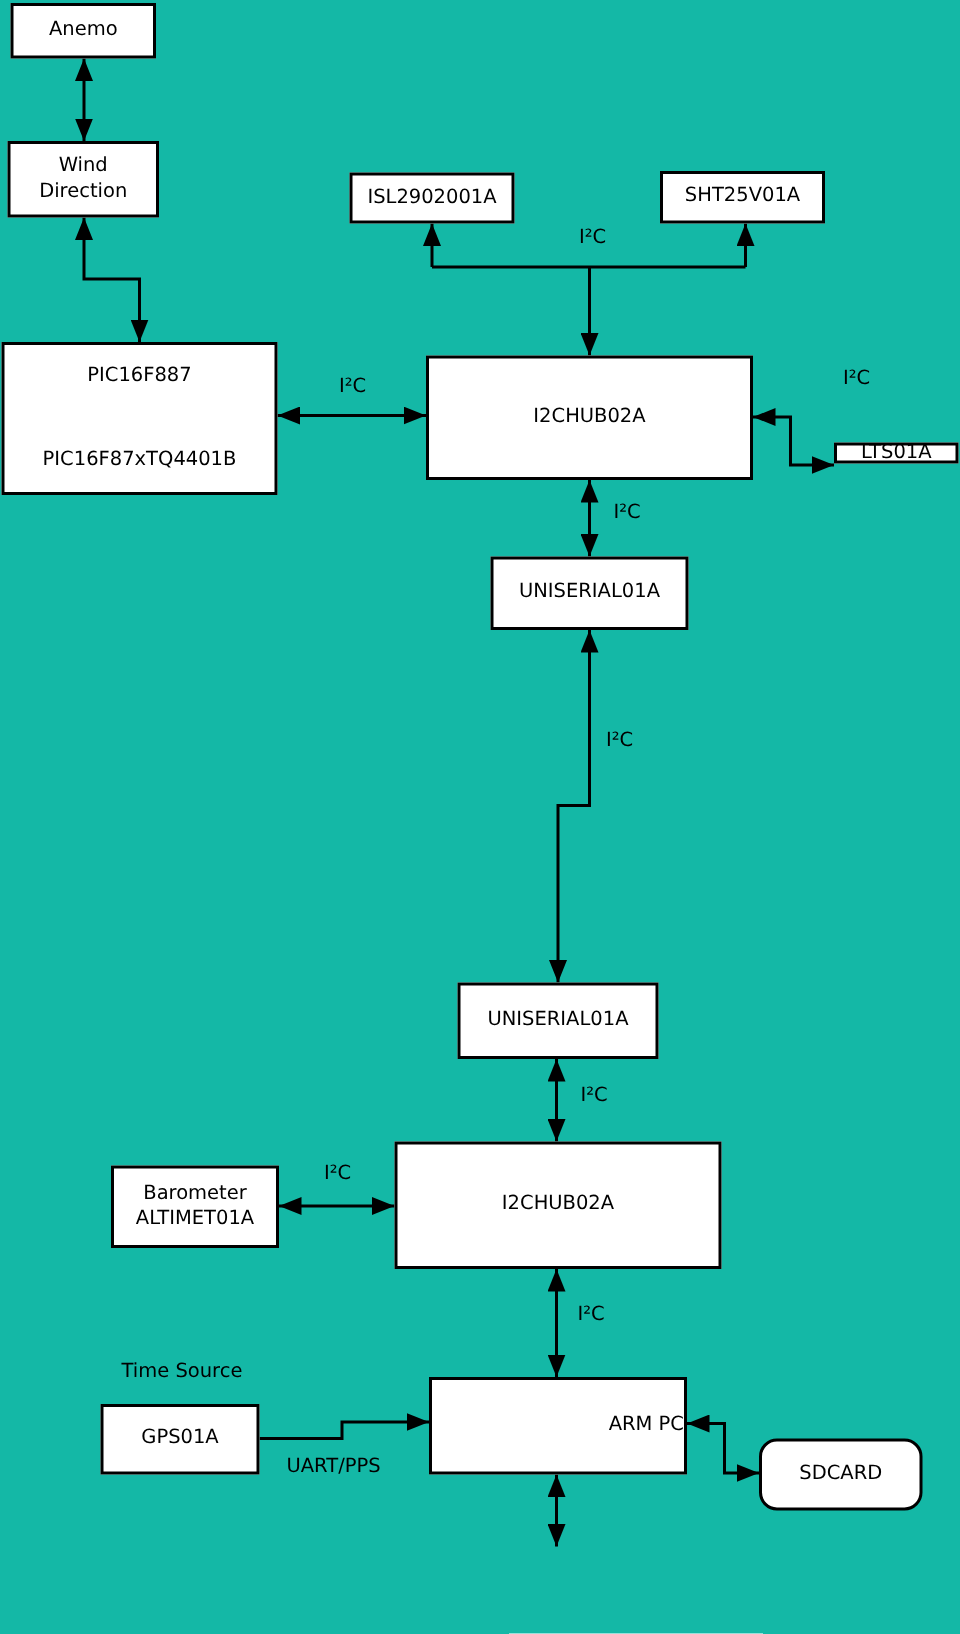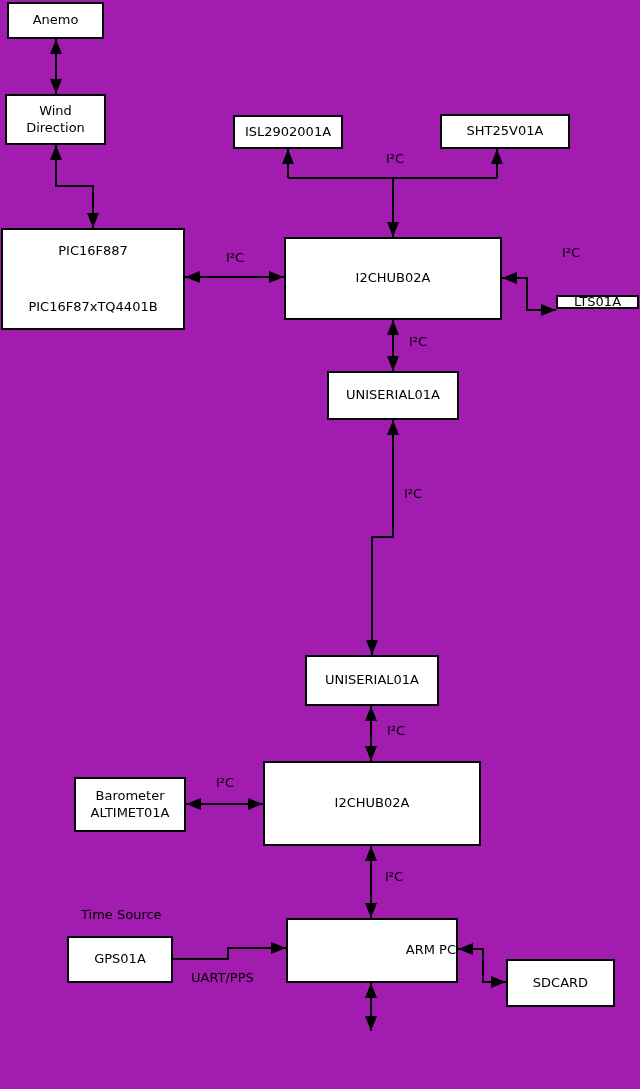--- a/index.html
+++ b/index.html
@@ -4,21 +4,21 @@
 <style>
   html, body {
     margin: 0;
     padding: 0;
     background: #ffffff;
   }
   .stage {
     position: relative;
     width: 640px;
     height: 1089px;
-    background: #a21caf;
+    background: #14b8a6;
     font-family: "DejaVu Sans", "Liberation Sans", sans-serif;
     color: #000000;
     overflow: hidden;
   }
   .wires {
     position: absolute;
     left: 0;
     top: 0;
     width: 640px;
     height: 1089px;
@@ -95,21 +95,21 @@
 
   <div class="node" style="left:1px; top:228px; width:184px; height:102px;gap:40px;">
     <span>PIC16F887</span>
     <span>PIC16F87xTQ4401B</span>
   </div>
 
   <div class="node" style="left:233px; top:115px; width:110px; height:34px;">
     <span>ISL2902001A</span>
   </div>
 
-  <div class="node" style="left:440px; top:114px; width:130px; height:35px;">
+  <div class="node" style="left:440px; top:114px; width:110px; height:35px;">
     <span>SHT25V01A</span>
   </div>
 
   <div class="node" style="left:284px; top:237px; width:218px; height:83px;">
     <span>I2CHUB02A</span>
   </div>
 
   <div class="node" style="left:556px; top:295px; width:83px; height:14px;">
     <span>LTS01A</span>
   </div>
@@ -132,21 +132,21 @@
   </div>
 
   <div class="node" style="left:67px; top:936px; width:106px; height:47px;">
     <span>GPS01A</span>
   </div>
 
   <div class="node" style="left:286px; top:918px; width:172px; height:65px;align-items:flex-end;">
     <span>ARM PC</span>
   </div>
 
-  <div class="node" style="left:506px; top:959px; width:109px; height:48px;">
+  <div class="node" style="left:506px; top:959px; width:109px; height:48px;border-radius:12px;">
     <span>SDCARD</span>
   </div>
 
 
   <span class="edge-label" style="left:386px; top:152px;">I²C</span>
 
   <span class="edge-label" style="left:226px; top:251px;">I²C</span>
 
   <span class="edge-label" style="left:562px; top:246px;">I²C</span>
 

